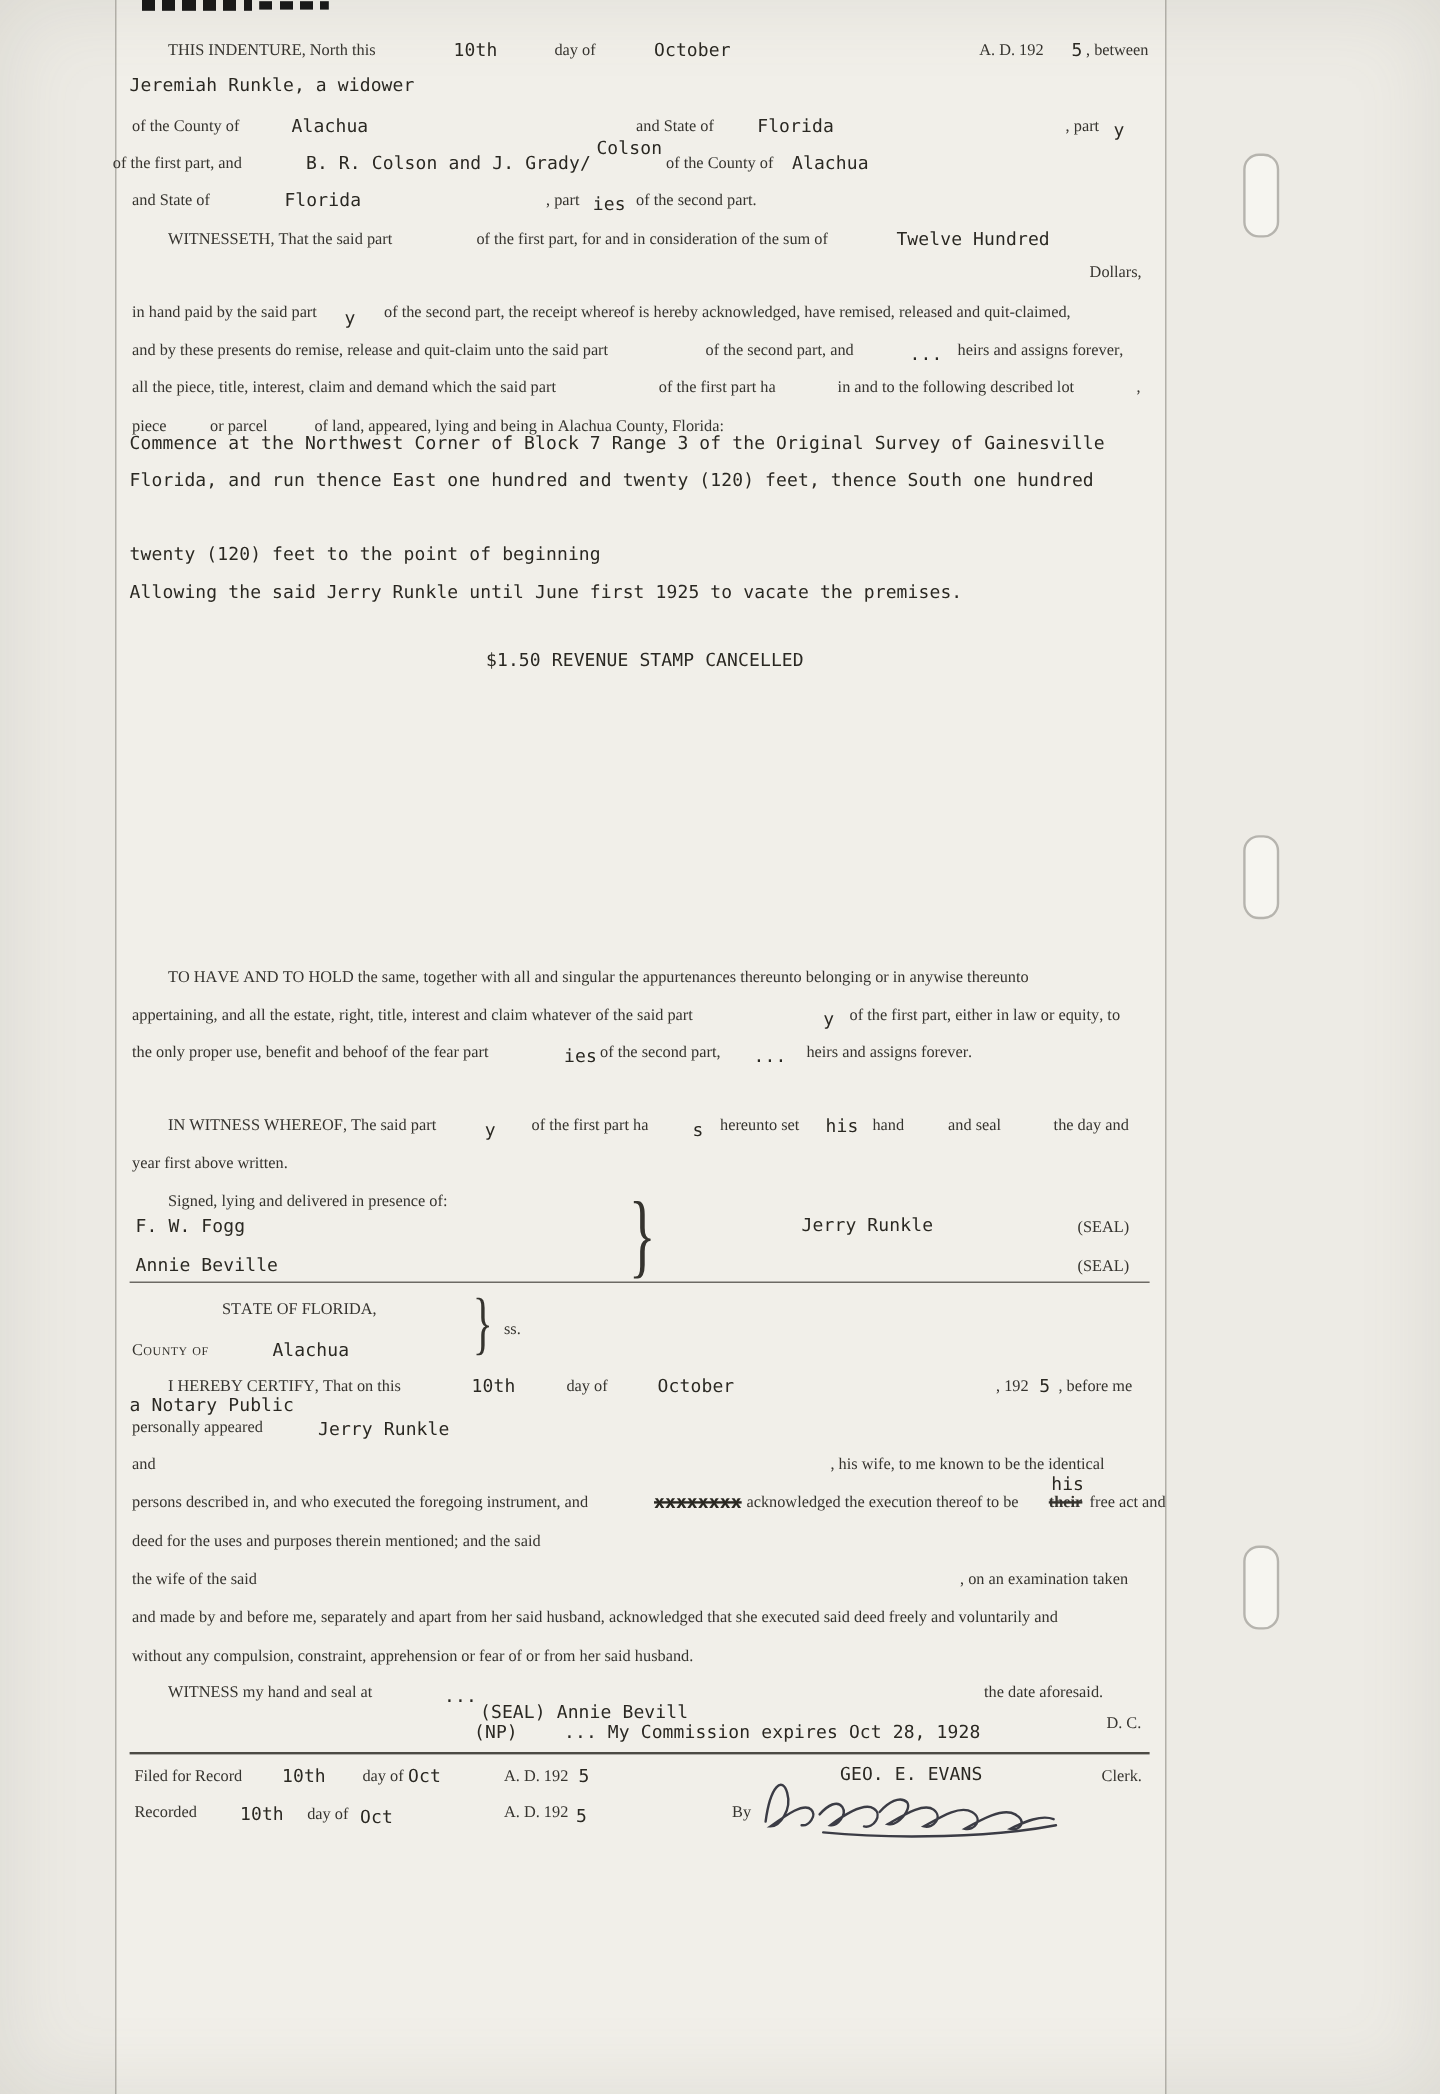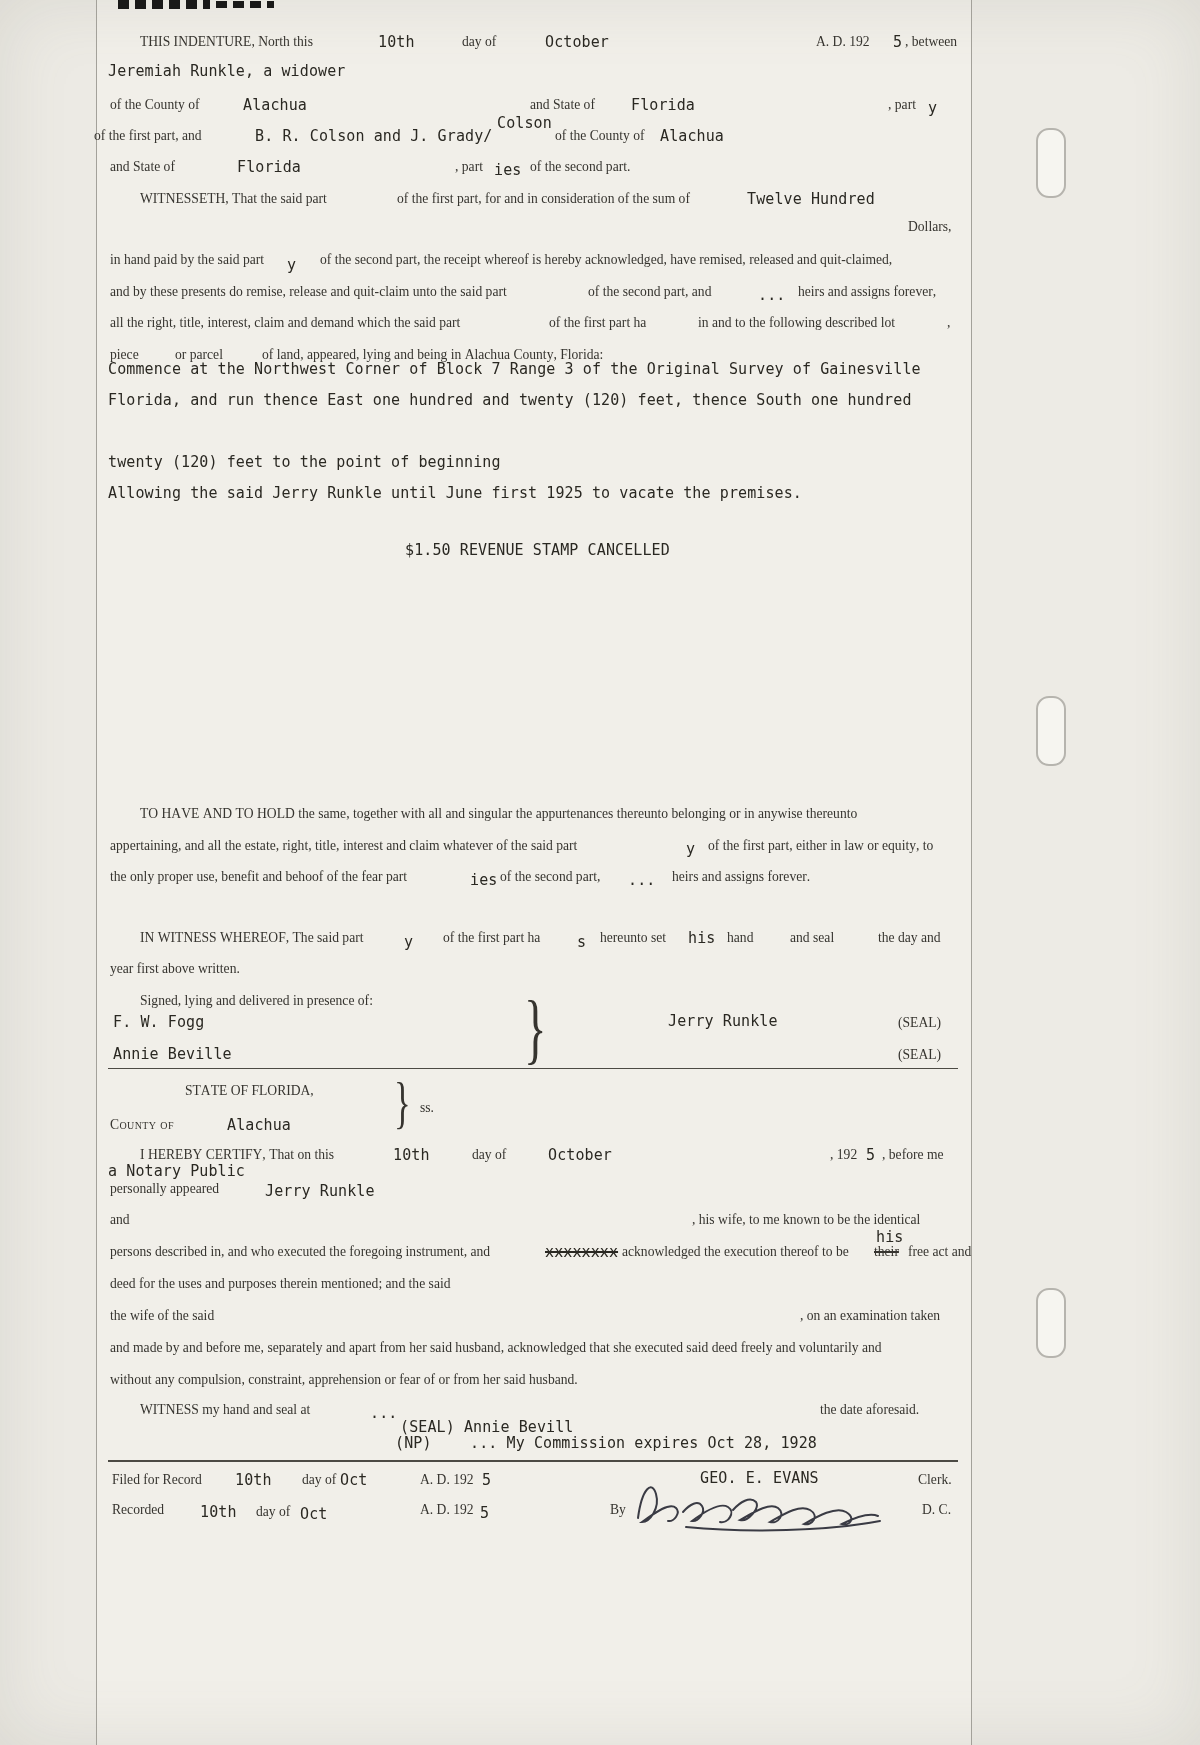--- a/index.html
+++ b/index.html
@@ -4,21 +4,21 @@
 <style>
   html,body { margin:0; padding:0; background:#d8d6d1; }
   .page { position:relative; width:1200px; height:1745px; background:#f1efe9;
           overflow:hidden; box-shadow: inset 0 0 70px rgba(115,110,100,0.14);
           font-kerning:none; }
   .p  { position:absolute; font-family:"Liberation Serif", serif; font-size:13.6px;
         color:#36342f; white-space:nowrap; line-height:1.2; }
   .t  { position:absolute; font-family:"DejaVu Sans Mono", monospace; font-size:15px;
         color:#2a2822; white-space:nowrap; line-height:1.2; letter-spacing:0.1px; }
   .sc { font-variant: small-caps; letter-spacing:0.4px; }
-  .strike { text-decoration: line-through; text-decoration-thickness:1.5px; }
+  .strike { text-decoration: line-through; text-decoration-thickness:1.5px;font-weight:bold; }
   .brace { position:absolute; font-family:"Liberation Serif", serif; color:#36342f;
            line-height:0.8; transform-origin:left top; }
   .vline { position:absolute; top:0; bottom:0; width:1px; background:#a3a19a; }
   .hline { position:absolute; background:#4c4a44; }
   .hole  { position:absolute; width:26px; height:66px; border:2px solid #b6b4ae;
            border-radius:13px; background:#f6f5f0; }
   .shade-left  { position:absolute; left:0; top:0; bottom:0; width:96px;  background:rgba(60,55,45,0.025); }
   .shade-right { position:absolute; left:971px; top:0; bottom:0; right:0; background:rgba(60,55,45,0.02); }
   .artifact { position:absolute; background:repeating-linear-gradient(90deg,#191918 0 11px, transparent 11px 17px); }
   svg.sig { position:absolute; }
@@ -67,21 +67,21 @@
   <span class="p" style="left:397px;top:191px">of the first part, for and in consideration of the sum of</span>
   <span class="t" style="left:747px;top:190px">Twelve Hundred</span>
   <span class="p" style="left:908px;top:219px">Dollars,</span>
   <span class="p" style="left:110px;top:252px">in hand paid by the said part</span>
   <span class="t" style="left:287px;top:256px">y</span>
   <span class="p" style="left:320px;top:252px">of the second part, the receipt whereof is hereby acknowledged, have remised, released and quit-claimed,</span>
   <span class="p" style="left:110px;top:284px">and by these presents do remise, release and quit-claim unto the said part</span>
   <span class="p" style="left:588px;top:284px">of the second part, and</span>
   <span class="t" style="left:758px;top:286px">...</span>
   <span class="p" style="left:798px;top:284px">heirs and assigns forever,</span>
-  <span class="p" style="left:110px;top:315px">all the right, title, interest, claim and demand which the said part</span>
+  <span class="p" style="left:110px;top:315px">all the piece, title, interest, claim and demand which the said part</span>
   <span class="p" style="left:549px;top:315px">of the first part ha</span>
   <span class="p" style="left:698px;top:315px">in and to the following described lot</span>
   <span class="p" style="left:947px;top:315px">,</span>
   <span class="p" style="left:110px;top:347px">piece</span>
   <span class="p" style="left:175px;top:347px">or parcel</span>
   <span class="p" style="left:262px;top:347px">of land, appeared, lying and being in Alachua County, Florida:</span>
 
   <span class="t" style="left:108px;top:360px">Commence at the Northwest Corner of Block 7 Range 3 of the Original Survey of Gainesville</span>
   <span class="t" style="left:108px;top:391px">Florida, and run thence East one hundred and twenty (120) feet, thence South one hundred</span>
   <span class="t" style="left:108px;top:453px">twenty (120) feet to the point of beginning</span>
@@ -161,21 +161,21 @@
   <span class="t" style="left:482px;top:1471px">5</span>
   <span class="t" style="left:700px;top:1469px">GEO. E. EVANS</span>
   <span class="p" style="left:918px;top:1472px">Clerk.</span>
   <span class="p" style="left:112px;top:1502px">Recorded</span>
   <span class="t" style="left:200px;top:1503px">10th</span>
   <span class="p" style="left:256px;top:1504px">day of</span>
   <span class="t" style="left:300px;top:1505px">Oct</span>
   <span class="p" style="left:420px;top:1502px">A. D. 192</span>
   <span class="t" style="left:480px;top:1504px">5</span>
   <span class="p" style="left:610px;top:1502px">By</span>
-  <span class="p" style="left:922px;top:1502px">D. C.</span>
+  <span class="p" style="left:922px;top:1428px">D. C.</span>
 
   <svg class="sig" style="left:628px;top:1472px" width="262" height="60" viewBox="0 0 262 60">
     <g stroke="#272833" stroke-width="2" fill="none" stroke-linecap="round" opacity="0.9">
       <path d="M10,46 C14,16 24,8 28,22 C32,36 22,50 14,50 C28,40 42,30 48,36 C53,41 46,50 40,49"></path>
       <path d="M55,40 C62,32 70,28 74,34 C78,40 70,50 64,49 C76,40 92,30 100,35 C108,40 100,52 92,50"></path>
       <path d="M105,38 C112,30 122,24 128,30 C132,36 120,50 112,48 C126,40 142,30 150,36 C158,42 150,52 142,50 C156,42 172,32 182,38 C192,44 184,54 176,52 C190,44 208,34 218,40 C228,46 222,54 214,52 C226,46 240,40 250,44"></path>
       <path d="M58,55 C120,61 200,59 252,49"></path>
     </g>
   </svg>
 

